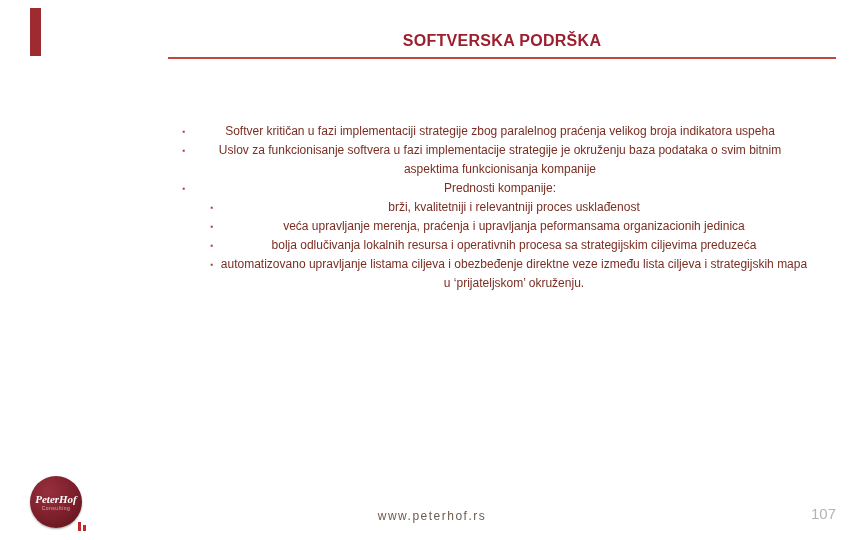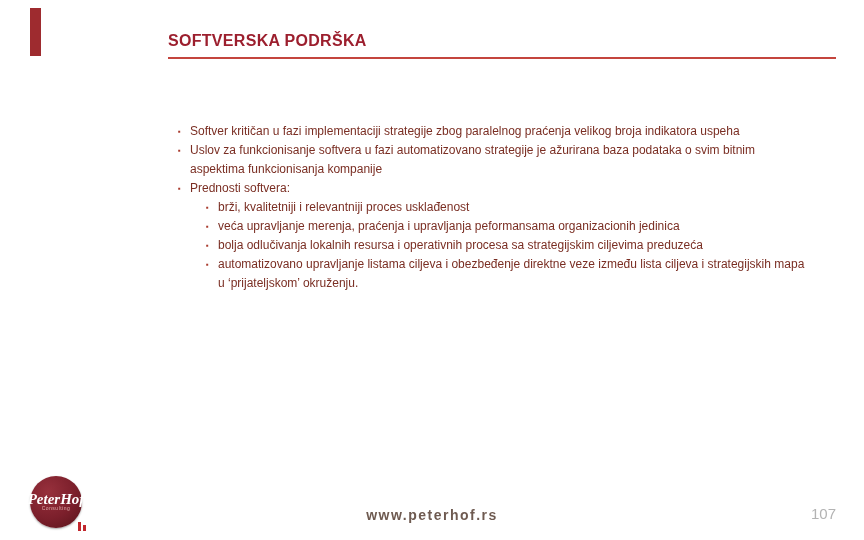--- a/index.html
+++ b/index.html
@@ -1,15 +1,15 @@
 <!DOCTYPE html>
 <html><head>
 <meta charset="utf-8">
 <style>
-  * { margin:0; padding:0; box-sizing:border-box; }
+  * { margin:0; padding:0; box-sizing:border-box;text-align:center; }
   html,body { width:864px; height:540px; }
   body {
     position:relative;
     background:#ffffff;
     font-family:"Liberation Sans", sans-serif;
     overflow:hidden;
   }
 
   
   .accent-bar {
@@ -51,24 +51,23 @@
     color:#a93b2e;
   }
   .bullet .txt { flex:1; }
   .bullet.l2 { margin-left:28px; }
 
   
   .footer-url {
     position:absolute;
     left:0; right:0; bottom:17px;
     text-align:center;
-    font-size:14px;
+    font-size:12px;
     letter-spacing:1.5px;
     color:#6e5a50;
-    font-weight:bold;
   }
   .page-number {
     position:absolute;
     right:28px; bottom:18px;
     font-size:15px;
     color:#b3b3b3;
   }
 
   
   .logo { position:absolute; left:30px; bottom:4px; width:70px; height:60px; }
@@ -80,21 +79,21 @@
     display:flex;
     flex-direction:column;
     align-items:center;
     justify-content:center;
     box-shadow:0 1px 2px rgba(0,0,0,0.35);
   }
   .logo-title {
     font-family:"Liberation Serif", serif;
     font-style:italic;
     font-weight:bold;
-    font-size:15px;
+    font-size:11px;
     color:#ffffff;
     line-height:12px;
   }
   .logo-subtitle {
     font-size:5px;
     letter-spacing:0.5px;
     color:#e0a9a9;
     line-height:7px;
   }
   .logo-bars { position:absolute; left:48px; top:46px; display:flex; align-items:flex-end; gap:2px; }
@@ -112,25 +111,25 @@
   <div class="title-underline"></div>
 </div>
 
 <div class="content">
   <div class="bullet l1">
     <span class="marker">▪</span>
     <span class="txt">Softver kritičan u fazi implementaciji strategije zbog paralelnog praćenja velikog broja indikatora uspeha</span>
   </div>
   <div class="bullet l1">
     <span class="marker">▪</span>
-    <span class="txt">Uslov za funkcionisanje softvera u fazi automatizovano strategije je ažurirana baza podataka o svim bitnim aspektima funkcionisanja kompanije</span>
+    <span class="txt">Uslov za funkcionisanje softvera u fazi implementacije strategije je okruženju baza podataka o svim bitnim aspektima funkcionisanja kompanije</span>
   </div>
   <div class="bullet l1">
     <span class="marker">▪</span>
-    <span class="txt">Prednosti softvera:</span>
+    <span class="txt">Prednosti kompanije:</span>
   </div>
   <div class="bullet l2">
     <span class="marker">▪</span>
     <span class="txt">brži, kvalitetniji i relevantniji proces usklađenost</span>
   </div>
   <div class="bullet l2">
     <span class="marker">▪</span>
     <span class="txt">veća upravljanje merenja, praćenja i upravljanja peformansama organizacionih jedinica</span>
   </div>
   <div class="bullet l2">

